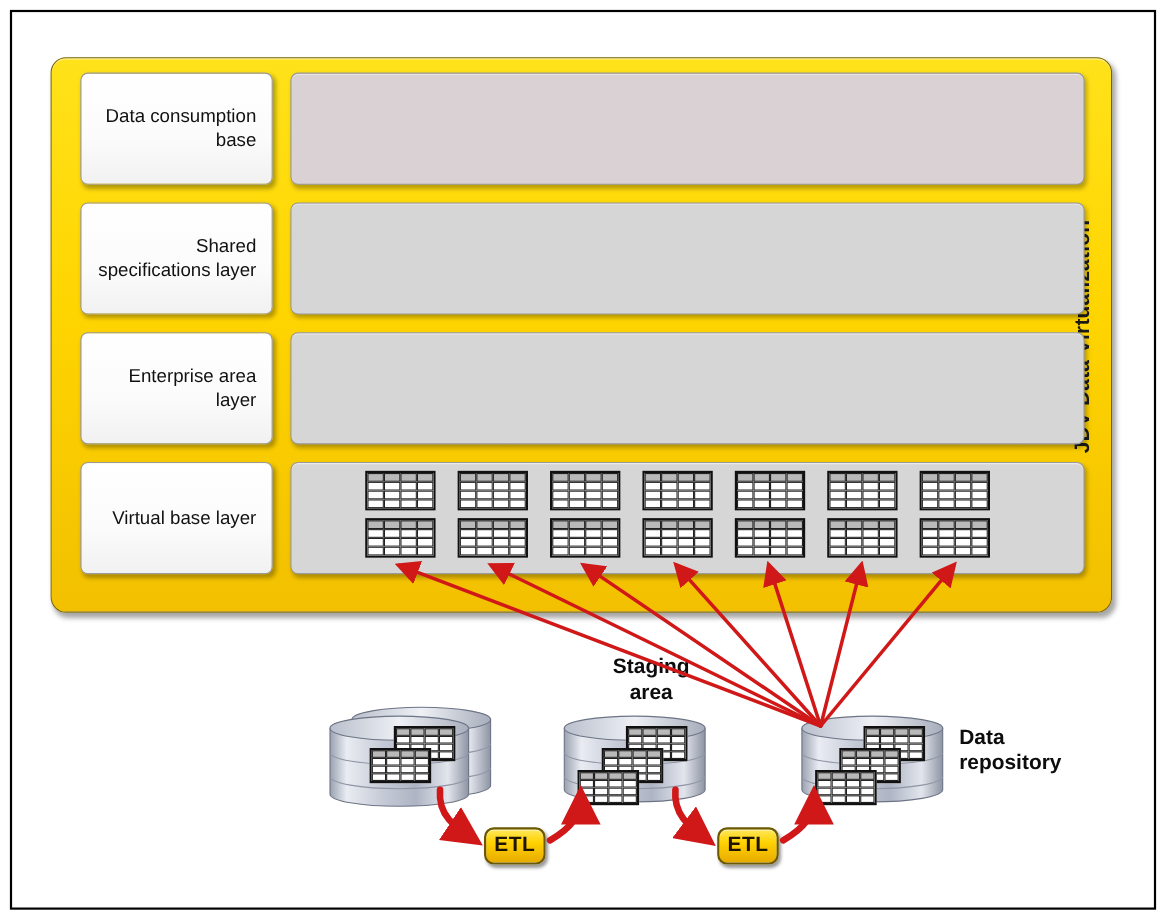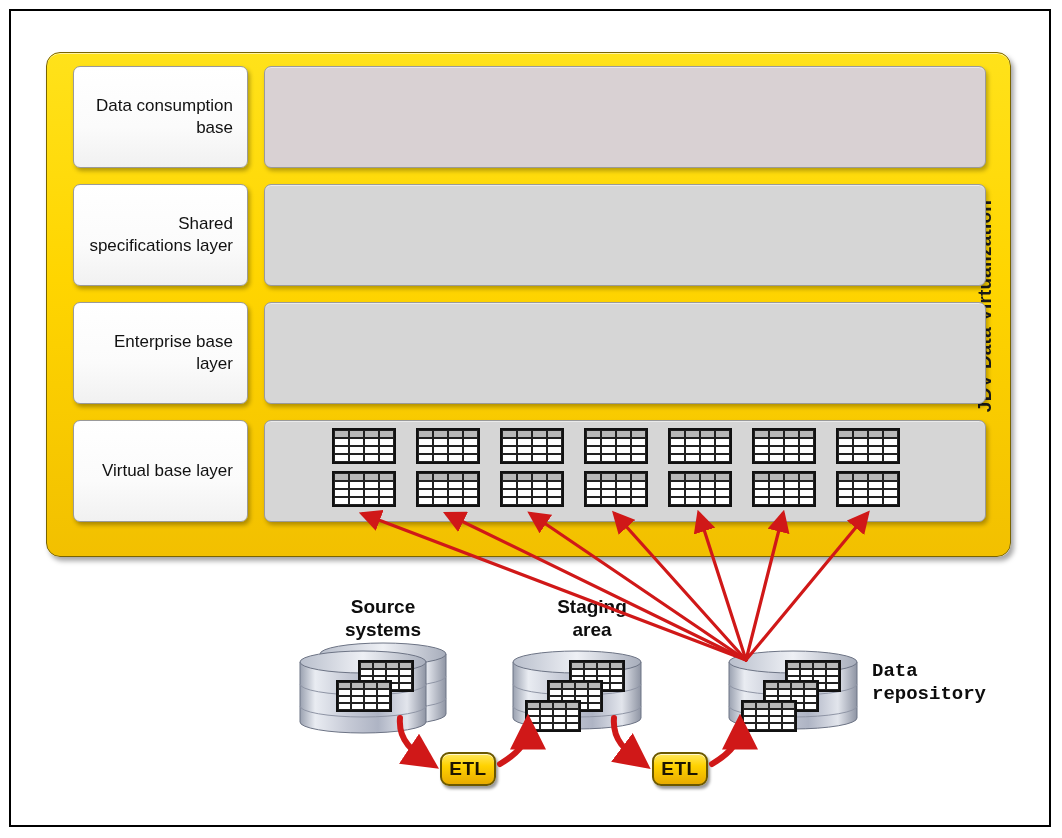--- a/index.html
+++ b/index.html
@@ -98,21 +98,21 @@
         <span>Shared
 specifications
 layer</span>
       </div>
       <div class="layer-panel"></div>
     </div>
 
     <div class="layer-row r2">
       <div class="layer-label">
         <span>Enterprise
-base layer</span>
+area layer</span>
       </div>
       <div class="layer-panel"></div>
     </div>
 
     <div class="layer-row r3">
       <div class="layer-label">
         <span>Virtual base
 layer</span>
       </div>
       <div class="layer-panel"></div>
@@ -493,22 +493,20 @@
                 <i style="width: 15px; height: 8px;"></i>
                 <i style="width: 15px; height: 8px;"></i>
               </div>
             </div>
           </div>
         </div>
     </div>
 
   </div>
 
-  <div class="stage-label" style="left:308px;top:596px;width:150px;">Source
-systems</div>
   <div class="cyl" id="cyl-source" style="left: 300px; top: 648px; width: 152px; height: 86px; position: absolute;"><svg viewBox="0 0 152 86" width="152" height="86" style="overflow: visible;">
         <defs>
           <linearGradient id="gccyl-source" x1="0" y1="0" x2="1" y2="0">
             <stop offset="0%" stop-color="#9aa1b0"></stop>
             <stop offset="12%" stop-color="#e9ecf2"></stop>
             <stop offset="38%" stop-color="#c6cad6"></stop>
             <stop offset="62%" stop-color="#aeb4c4"></stop>
             <stop offset="85%" stop-color="#e2e5ec"></stop>
             <stop offset="100%" stop-color="#8e94a3"></stop>
           </linearGradient>
@@ -774,21 +772,21 @@
           <i style="width: 13px; height: 7px;"></i>
           <i style="width: 13px; height: 7px;"></i>
         </div>
         <div>
           <i style="width: 13px; height: 7px;"></i>
           <i style="width: 13px; height: 7px;"></i>
           <i style="width: 13px; height: 7px;"></i>
           <i style="width: 13px; height: 7px;"></i>
         </div>
       </div></div>
-  <div class="stage-label" style="left:872px;top:660px;width:150px;text-align:left;font-family:Liberation Mono, monospace;">Data
+  <div class="stage-label" style="left:872px;top:660px;width:150px;text-align:left;">Data
 repository</div>
 
   <div class="etl" style="left:440px;top:752px;">ETL</div>
   <div class="etl" style="left:652px;top:752px;">ETL</div>
 
   <svg id="arrows" viewBox="0 0 1062 838">
     <defs>
       <marker id="ah" markerWidth="7" markerHeight="7" refX="5.6" refY="3.5" orient="auto" markerUnits="strokeWidth">
         <path d="M0,0 L7,3.5 L0,7 Z" fill="#D01818"></path>
       </marker>

